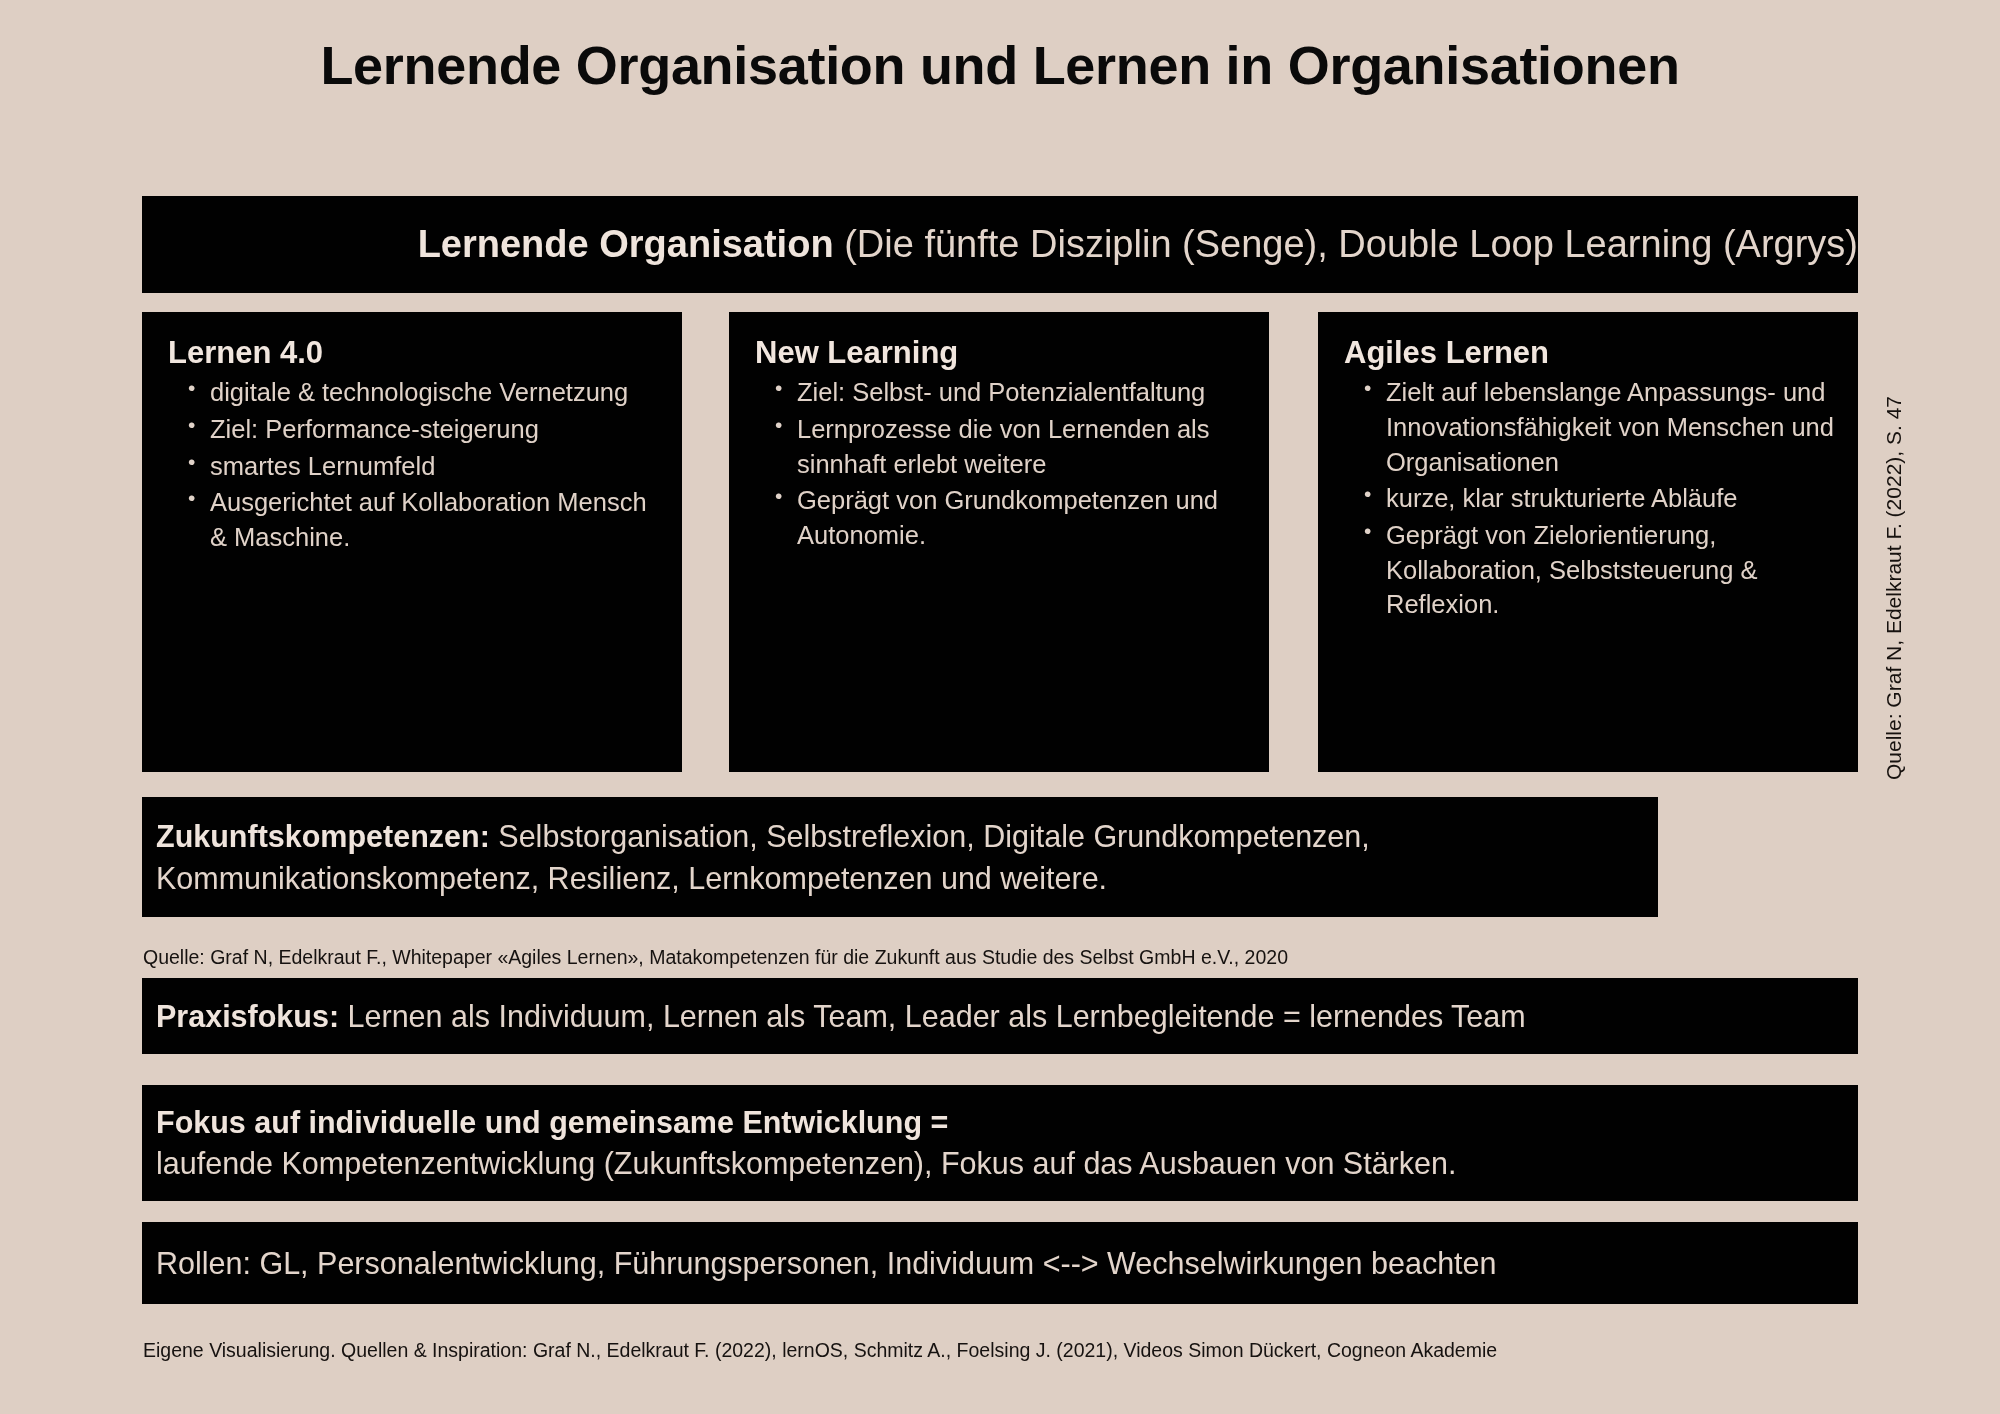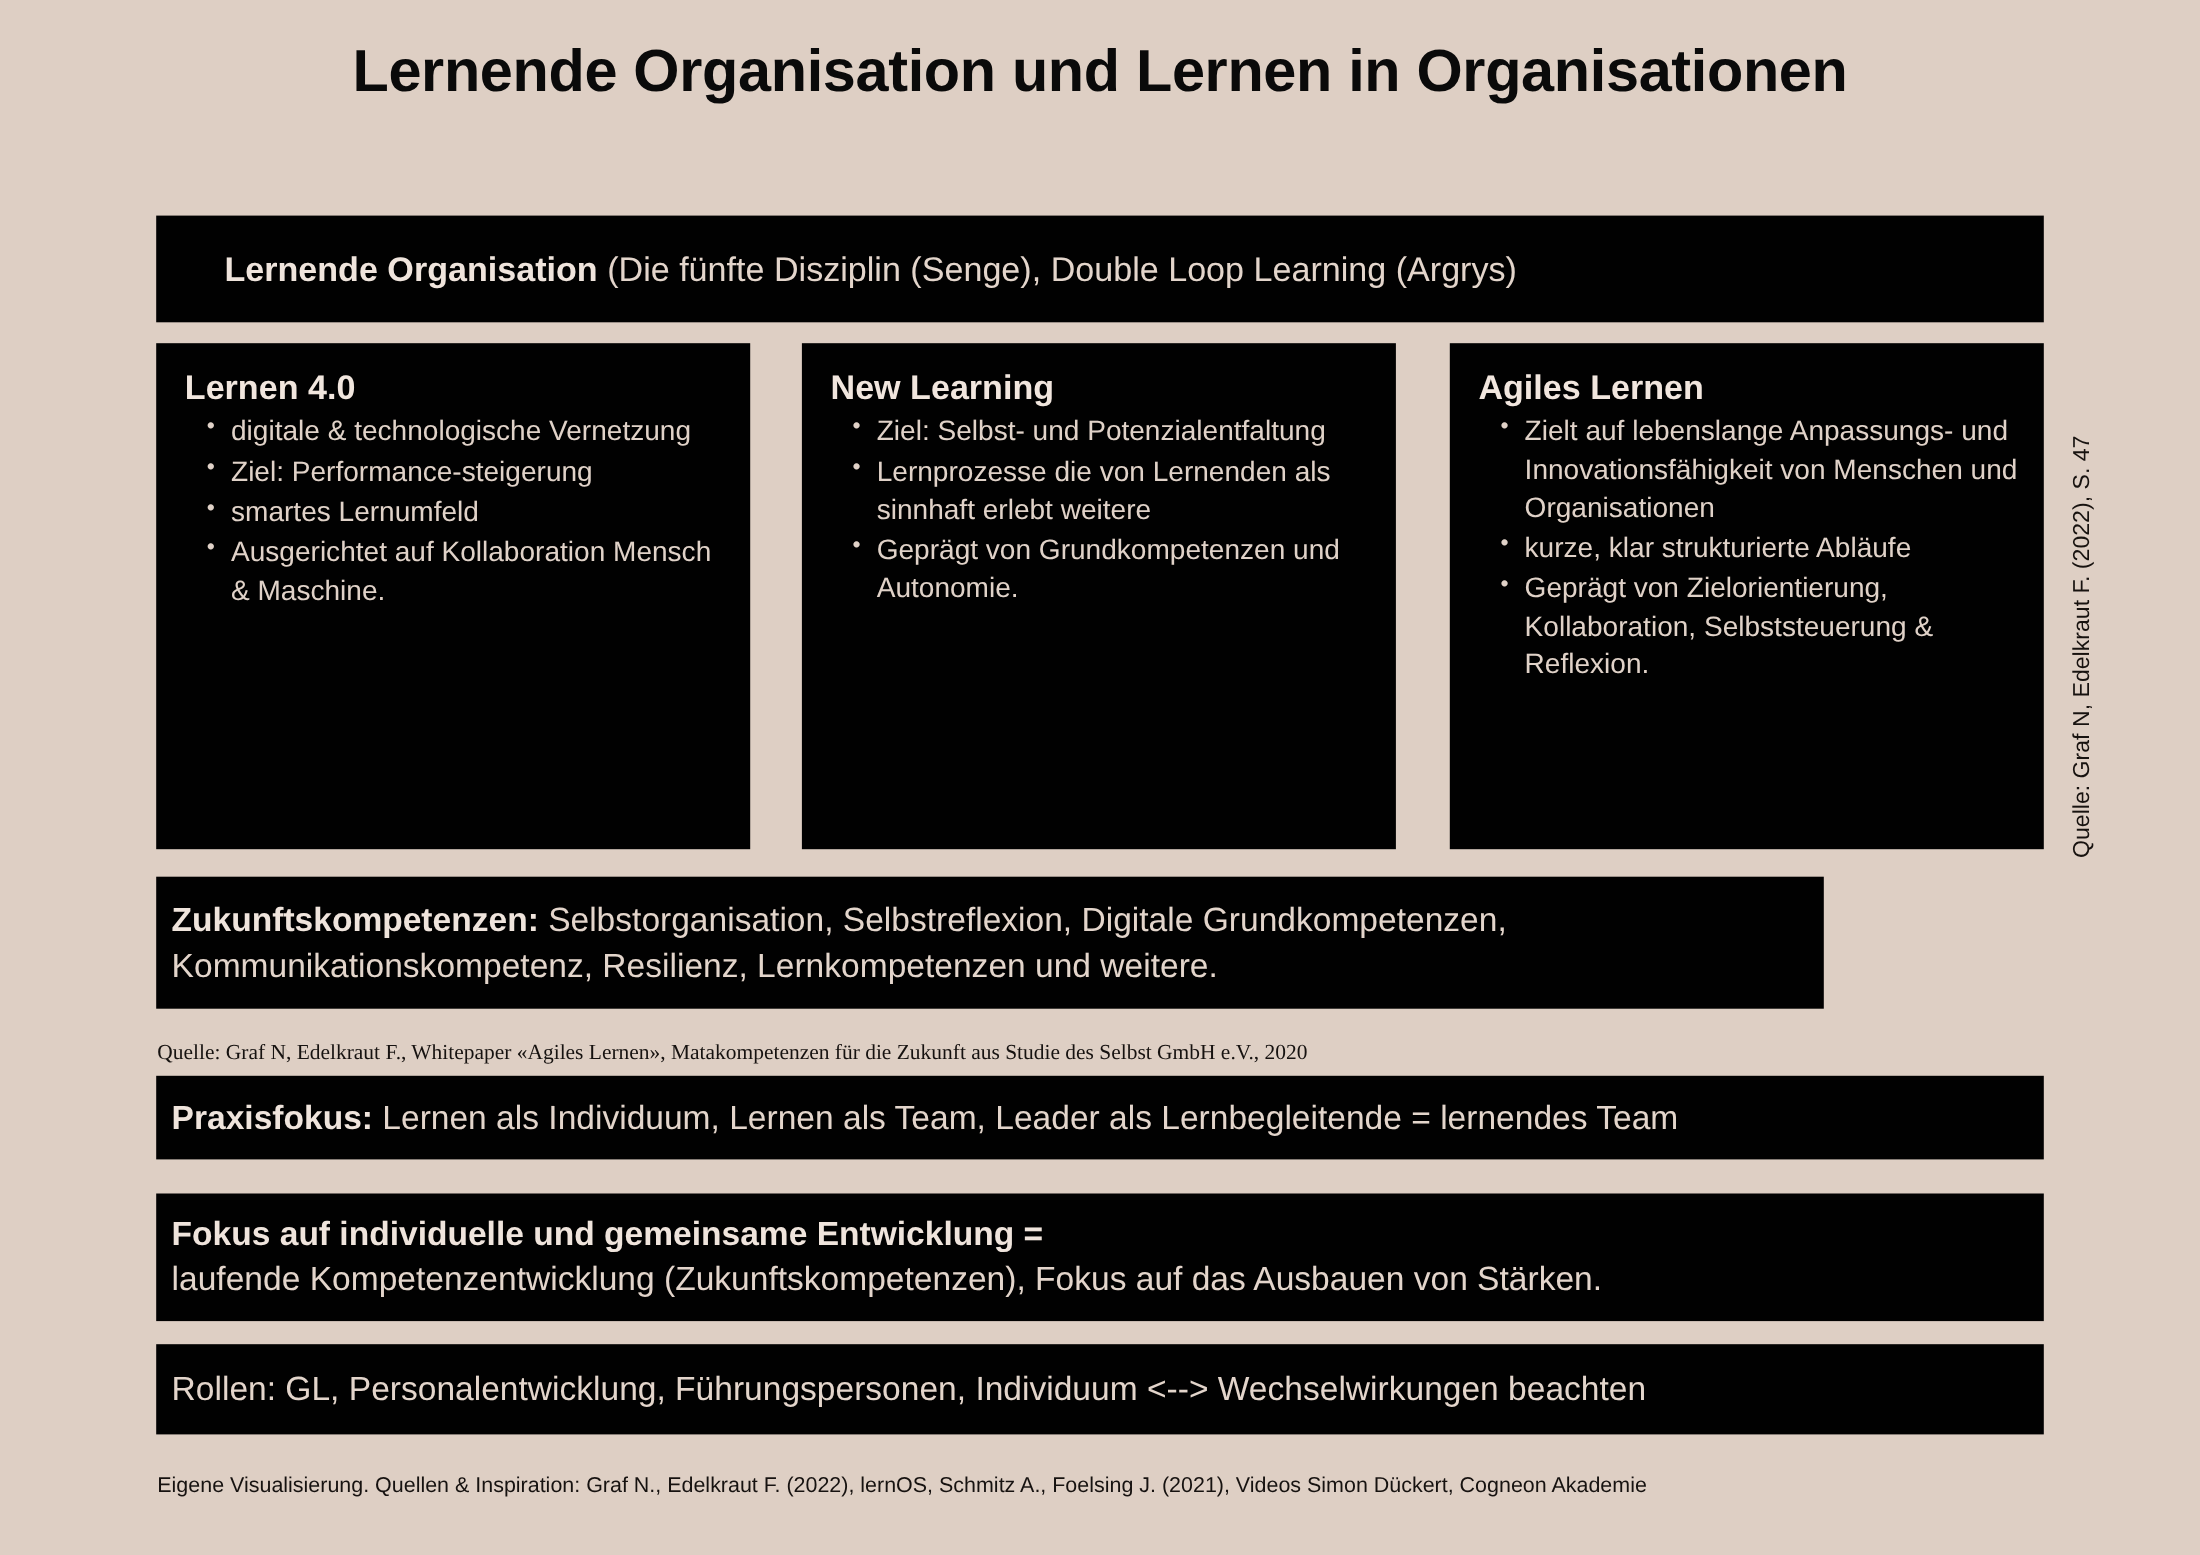--- a/index.html
+++ b/index.html
@@ -58,21 +58,21 @@
   }
 
   
   #header-bar {
     left: 142px;
     top: 196px;
     width: 1716px;
     height: 97px;
     padding: 0 0 0 62px;
   }
-  #header-bar .bar-line { font-size: 31px; }
+  #header-bar .bar-line { font-size: 38px; text-align: right; }
 
   
   .col {
     position: absolute;
     top: 312px;
     height: 460px;
     background: #010101;
     color: #e3d5cb;
     box-sizing: border-box;
     padding: 22px 18px 10px 22px;
@@ -139,21 +139,21 @@
   #zukunft-bar .bar-line { font-size: 30.5px; line-height: 1.38; }
 
   .source-note {
     position: absolute;
     left: 143px;
     font-size: 19.5px;
     line-height: 1.2;
     color: #161210;
     white-space: nowrap;
   }
-  #zukunft-source { top: 946px; font-family: Liberation Serif, serif; }
+  #zukunft-source { top: 946px; }
   #footer-source { top: 1339px; }
 
   
   #praxis-bar {
     left: 142px;
     top: 978px;
     width: 1716px;
     height: 76px;
     padding: 0 20px 0 14px;
   }

